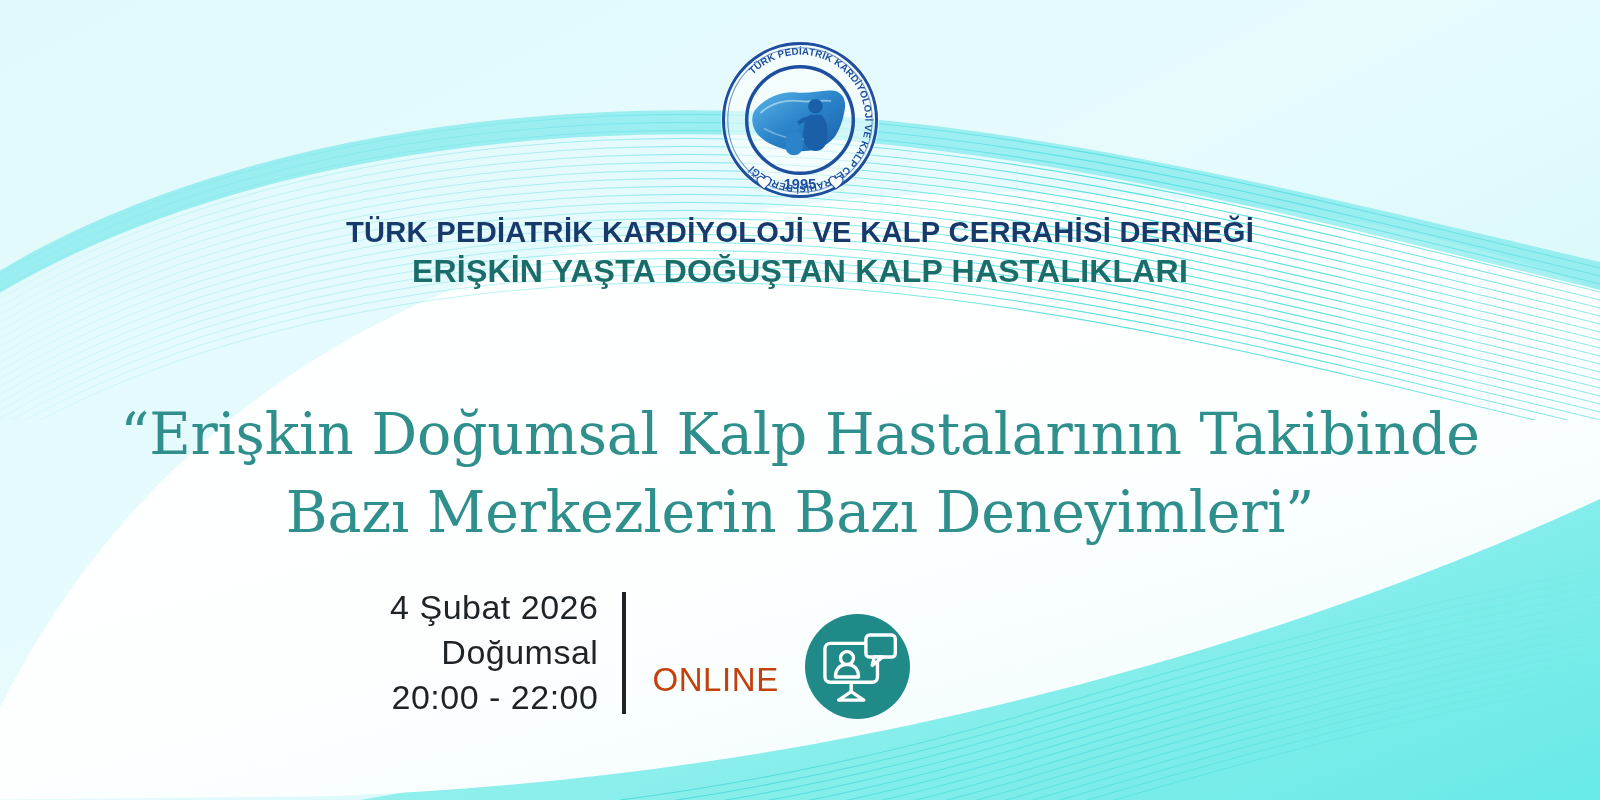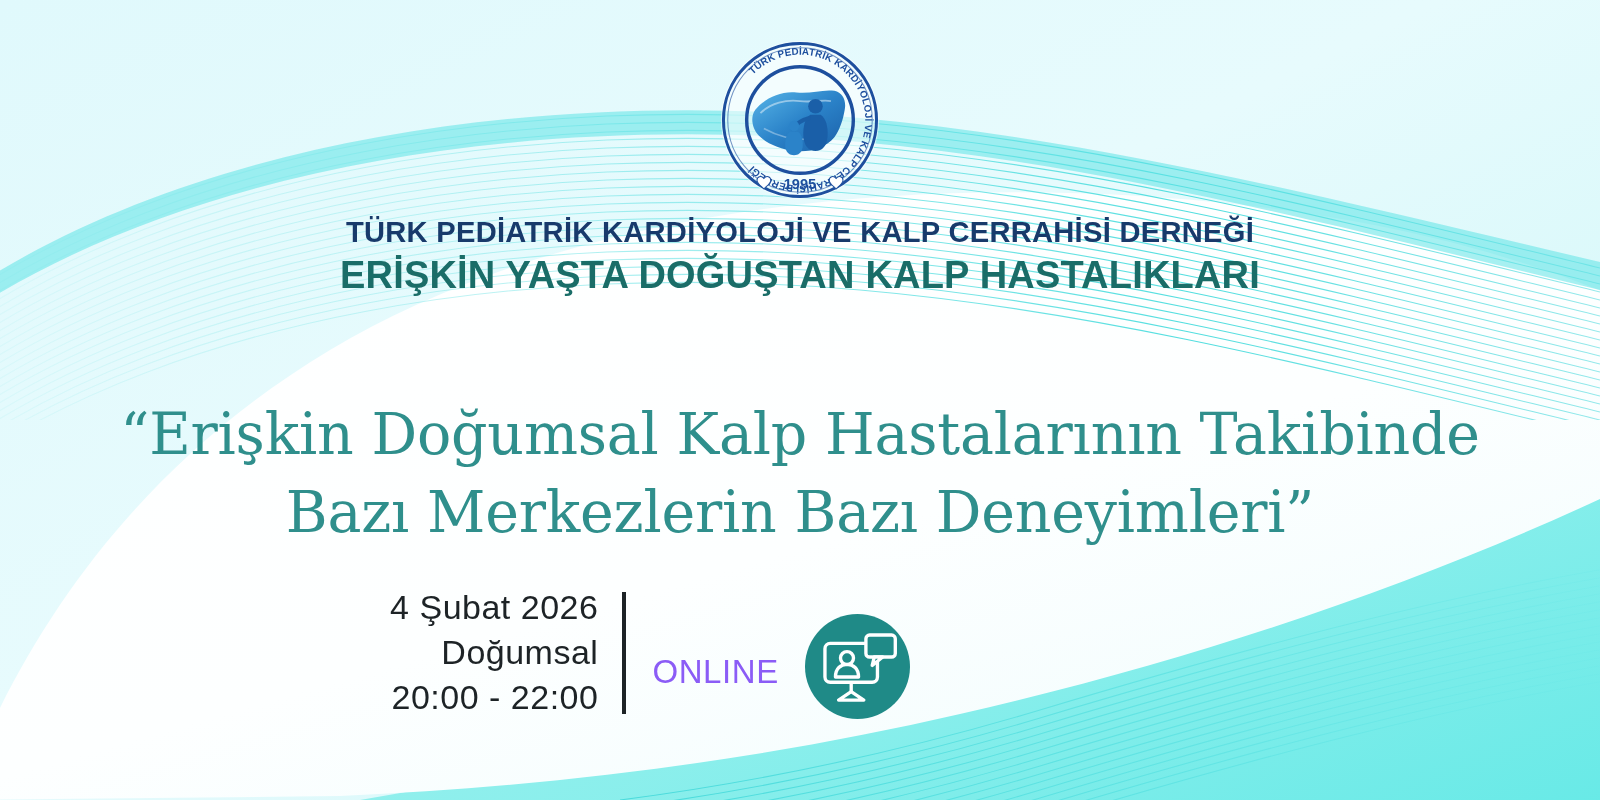--- a/index.html
+++ b/index.html
@@ -52,21 +52,21 @@
     letter-spacing: 0.3px;
     color: #183a6b;
     line-height: 1.18;
     margin: 0;
     white-space: nowrap;
     transform: scaleX(0.97);
   }
   .line-main {
     font-family: "Liberation Sans", sans-serif;
     font-weight: bold;
-    font-size: 38px;
+    font-size: 32px;
     letter-spacing: 0.2px;
     color: #1a6d68;
     line-height: 1.18;
     margin: 4px 0 12px 0;
     white-space: nowrap;
   }
   .line-main2 {
     font-family: "Liberation Sans", sans-serif;
     font-weight: bold;
     font-size: 42px;
@@ -121,26 +121,26 @@
   .divider {
     width: 4px;
     height: 122px;
     background: #1d2326;
     flex: 0 0 auto;
   }
   .online-label {
     font-family: "Liberation Sans", sans-serif;
     font-size: 33px;
     font-weight: 400;
-    color: #8b5cf6;
+    color: #c2410c;
     letter-spacing: 0.6px;
     padding: 0 26px 0 26px;
     white-space: nowrap;
     align-self: flex-end;
-    margin-bottom: 30px;
+    margin-bottom: 22px;
   }
   .online-badge {
     width: 105px;
     height: 105px;
     flex: 0 0 auto;
     align-self: flex-end;
     margin-bottom: 2px;
   }
   .online-badge svg { display: block; width: 105px; height: 105px; }
 </style>

